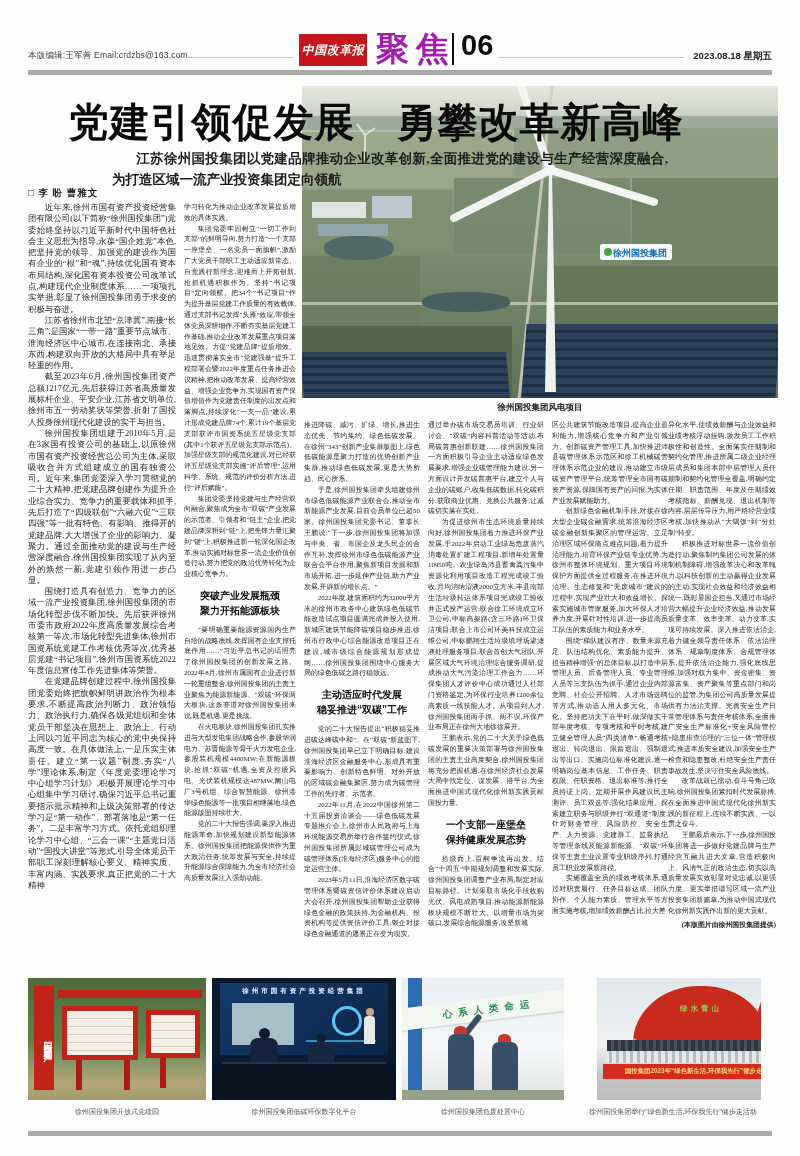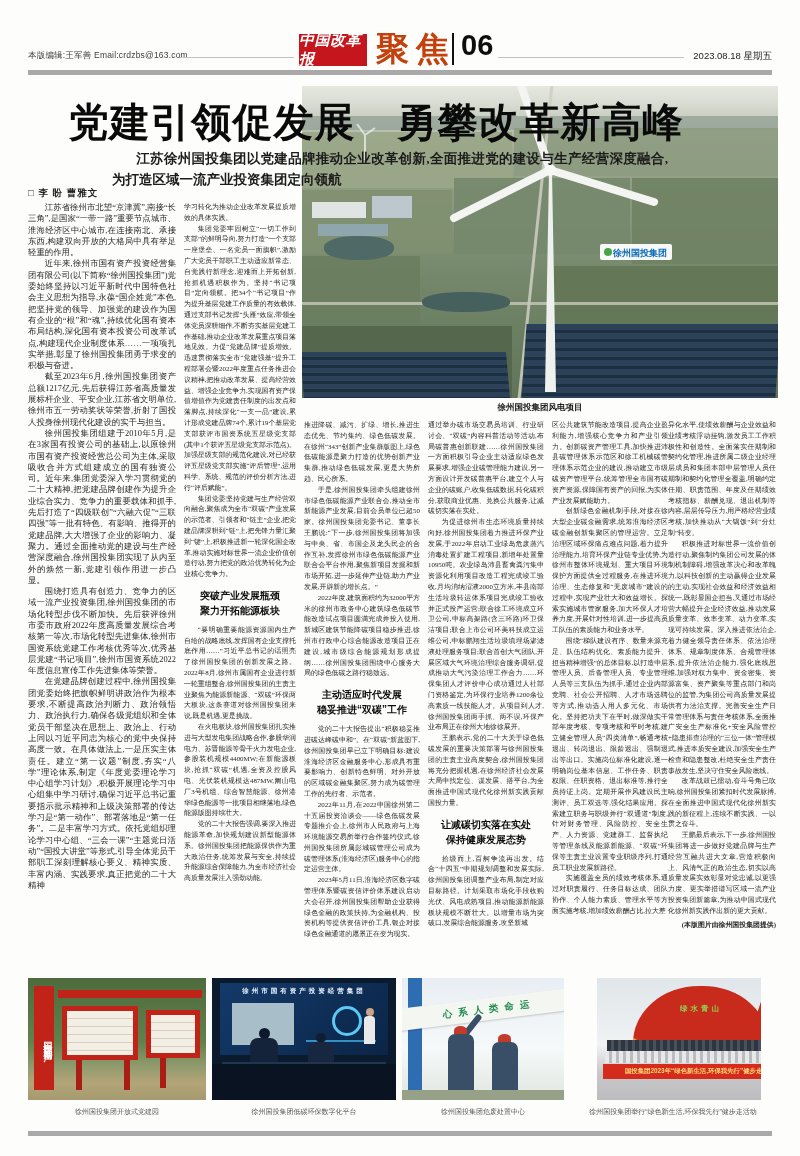--- a/index.html
+++ b/index.html
@@ -1,26 +1,26 @@
 <!DOCTYPE html>
 <html><head>
 <meta charset="utf-8">
 <style>
   html,body{margin:0;padding:0;}
   body{width:800px;height:1156px;position:relative;background:#fdfdfc;font-family:"Liberation Sans",sans-serif;overflow:hidden;}
   .abs{position:absolute;}
 
   
   .edition-info{left:28px;top:50px;font-size:8.5px;color:#3c3c3c;letter-spacing:.2px;}
-  .issue-date{top:50px;right:28px;font-size:9.5px;font-weight:400;color:#222;}
+  .issue-date{top:50px;right:28px;font-size:9.5px;font-weight:700;color:#222;}
   .hrule{top:57px;height:1px;background:#c2c2c2;}
   .hrule.l{left:180px;width:114px;}
   .hrule.r{left:498px;width:186px;}
-  .red-logo{left:299px;top:34px;width:68px;height:32px;background:#c5161d;color:#fff;display:flex;align-items:center;justify-content:center;font-family:"DejaVu Serif","Liberation Serif",serif;font-weight:700;font-style:italic;font-size:15px;letter-spacing:.5px;}
-  .masthead-section{left:376px;top:27px;font-size:33px;font-weight:900;color:#c2410c;letter-spacing:7px;font-family:"Liberation Serif",serif;}
+  .red-logo{left:299px;top:34px;width:68px;height:32px;background:#c5161d;color:#fff;display:flex;align-items:center;justify-content:center;font-family:"DejaVu Serif","Liberation Serif",serif;font-weight:700;font-style:italic;font-size:12px;letter-spacing:.5px;}
+  .masthead-section{left:376px;top:27px;font-size:33px;font-weight:900;color:#a21caf;letter-spacing:7px;font-family:"Liberation Serif",serif;}
   .masthead-vdiv{left:452px;top:33px;width:2px;height:32px;background:#111;}
   .masthead-page{left:461px;top:29px;font-size:29px;font-weight:900;color:#0d0d0d;font-family:"Liberation Sans",sans-serif;}
   .bar{left:28px;width:744px;height:5px;background:#a9a9a9;}
   .bar.top{top:70px;}
   .bar.bottom{top:1131px;}
 
   
   .headline{left:36px;top:95px;width:680px;text-align:center;font-size:40px;font-weight:900;color:#0a0a0a;font-family:"DejaVu Serif","Liberation Serif",serif;letter-spacing:1px;z-index:5;}
   .deck{left:112px;top:149px;width:556px;font-size:13.5px;font-weight:700;color:#1c1c1c;line-height:1.55;text-align:justify;text-indent:1.8em;font-family:"Liberation Serif",serif;z-index:5;}
   .byline{left:28px;top:187px;font-size:9.5px;font-weight:700;color:#222;letter-spacing:1px;}
@@ -175,22 +175,22 @@
     <g>
       <rect x="298" y="158" width="72" height="16" rx="2" fill="#ffffff" opacity="0.95"></rect>
       <circle cx="306" cy="166" r="4" fill="#47a447"></circle>
       <text id="sign-text" x="338" y="170" text-anchor="middle" font-size="9" fill="#0d6cb8" font-weight="bold">徐州国投集团</text>
     </g>
   </svg>
 </div>
 <div class="abs main-caption">徐州国投集团风电项目</div>
 
 <div id="col1" class="col">
+    <div class="para">近年来,徐州市国有资产投资经营集团有限公司(以下简称“徐州国投集团”)党委始终坚持以习近平新时代中国特色社会主义思想为指导,永葆“国企姓党”本色,把坚持党的领导、加强党的建设作为国有企业的“根”和“魂”,持续优化国有资本布局结构,深化国有资本投资公司改革试点,构建现代企业制度体系……一项项扎实举措,彰显了徐州国投集团勇于求变的积极与奋进。</div>
     <div class="para">江苏省徐州市北望“京津冀”,南接“长三角”,是国家“一带一路”重要节点城市、淮海经济区中心城市,在连接南北、承接东西,构建双向开放的大格局中具有举足轻重的作用。</div>
-    <div class="para">近年来,徐州市国有资产投资经营集团有限公司(以下简称“徐州国投集团”)党委始终坚持以习近平新时代中国特色社会主义思想为指导,永葆“国企姓党”本色,把坚持党的领导、加强党的建设作为国有企业的“根”和“魂”,持续优化国有资本布局结构,深化国有资本投资公司改革试点,构建现代企业制度体系……一项项扎实举措,彰显了徐州国投集团勇于求变的积极与奋进。</div>
     <div class="para">截至2023年6月,徐州国投集团资产总额1217亿元,先后获得江苏省高质量发展标杆企业、平安企业,江苏省文明单位,徐州市五一劳动奖状等荣誉,折射了国投人投身徐州现代化建设的实干与担当。</div>
     <div class="para">徐州国投集团组建于2010年5月,是在3家国有投资公司的基础上,以原徐州市国有资产投资经营总公司为主体,采取吸收合并方式组建成立的国有独资公司。近年来,集团党委深入学习贯彻党的二十大精神,把党建品牌创建作为提升企业综合实力、竞争力的重要载体和抓手,先后打造了“四级联创”“六融六促”“三联四强”等一批有特色、有影响、推得开的党建品牌,大大增强了企业的影响力、凝聚力。通过全面推动党的建设与生产经营深度融合,徐州国投集团实现了从内至外的焕然一新,党建引领作用进一步凸显。</div>
     <div class="para">围绕打造具有创造力、竞争力的区域一流产业投资集团,徐州国投集团的市场化转型步伐不断加快。先后获评徐州市委市政府2022年度高质量发展综合考核第一等次,市场化转型先进集体,徐州市国资系统党建工作考核优秀等次,优秀基层党建“书记项目”,徐州市国资系统2022年度信息宣传工作先进集体等荣誉。</div>
     <div class="para">在党建品牌创建过程中,徐州国投集团党委始终把旗帜鲜明讲政治作为根本要求,不断提高政治判断力、政治领悟力、政治执行力,确保各级党组织和全体党员干部坚决在思想上、政治上、行动上同以习近平同志为核心的党中央保持高度一致。在具体做法上,一是压实主体责任。建立“第一议题”制度,夯实“八学”理论体系,制定《年度党委理论学习中心组学习计划》,积极开展理论学习中心组集中学习研讨,确保习近平总书记重要指示批示精神和上级决策部署的传达学习是“第一动作”、部署落地是“第一任务”。二是丰富学习方式。依托党组织理论学习中心组、“三会一课”“主题党日活动”“国投大讲堂”等形式,引导全体党员干部职工深刻理解核心要义、精神实质、丰富内涵、实践要求,真正把党的二十大精神</div>
   </div>
 <div id="col2" class="col">
     <div class="para cont">学习转化为推动企业改革发展提质增效的具体实践。</div>
     <div class="para">集团党委牢固树立“一切工作到支部”的鲜明导向,努力打造“一个支部一座堡垒、一名党员一面旗帜”,激励广大党员干部职工主动适应新常态、自觉践行新理念,迎难而上开拓创新,抢抓机遇积极作为。坚持“书记项目”定向领航。把34个“书记项目”作为提升基层党建工作质量的有效载体,通过支部书记发挥“头雁”效应,带领全体党员深耕细作,不断夯实基层党建工作基础,推动企业改革发展重点项目落地见效。力促“党建品牌”提质增效。迅速贯彻落实全市“党建强基”提升工程部署会暨2022年度重点任务推进会议精神,把推动改革发展、提高经营效益、增强企业竞争力,实现国有资产保值增值作为党建责任制度的出发点和落脚点,持续深化“一支一品”建设,累计形成党建品牌74个,累计19个基层党支部获评市国资系统五星级党支部(其中1个获评五星级党支部示范点)。加强星级支部的规范化建设,对已经获评五星级党支部实施“评后管理”,运用科学、系统、规范的评价分析方法,进行“评后赋能”。</div>
     <div class="para">集团党委坚持党建与生产经营双向融合,聚焦成为全市“双碳”产业发展的示范者、引领者和“链主”企业,把党建品牌深耕到“链”上,把先锋力量汇聚到“键”上,积极推进新一轮深化国企改革,推动实施对标世界一流企业价值创造行动,努力把党的政治优势转化为企业核心竞争力。</div>
     <div class="sec-h">
@@ -211,21 +211,21 @@
     </div>
     <div class="para">党的二十大报告提出“积极稳妥推进碳达峰碳中和”。在“双碳”新蓝图下,徐州国投集团早已立下明确目标:建设淮海经济区金融服务中心,形成具有重要影响力、创新特色鲜明、对外开放的区域碳金融集聚区,努力成为碳管理工作的先行者、示范者。</div>
     <div class="para">2022年11月,在2022中国徐州第二十五届投资洽谈会——绿色低碳发展专题推介会上,徐州市人民政府与上海环境能源交易所举行合作签约仪式,徐州国投集团所属彭城碳管理公司成为碳管理体系(淮海经济区)服务中心的指定运营主体。</div>
     <div class="para">2023年5月11日,淮海经济区数字碳管理体系暨碳资信评价体系建设启动大会召开,徐州国投集团帮助企业获得绿色金融的政策扶持,为金融机构、投资机构等提供资信评价工具,银企对接绿色金融通道的愿景正在变为现实。</div>
   </div>
 <div id="col4" class="col">
     <div class="para cont">通过举办碳市场交易员培训、行业研讨会、“双碳”内容科普活动等活动,布局碳普惠创新联建……徐州国投集团一方面积极引导企业主动适应绿色发展要求,增强企业碳管理能力建设,另一方面设计开发碳普惠平台,建立个人与企业的碳账户,收集低碳数据,转化碳积分,获取商业优惠、兑换公共服务,让减碳切实落在实处。</div>
     <div class="para">为促进徐州市生态环境质量持续向好,徐州国投集团着力推进环保产业发展,于2022年启动工业绿岛危废蒸汽消毒处置扩建工程项目,新增年处置量10950吨。农业绿岛沛县畜禽粪污集中资源化利用项目改造工程完成竣工验收,月均消纳沼液2000立方米,丰县南部生活垃圾转运体系项目完成竣工验收并正式投产运营;联合徐工环境成立环卫公司,中标高架路(含三环路)环卫保洁项目;联合上市公司环美科技成立运维公司,中标鹏翔生活垃圾填埋场渗滤液处理服务项目;联合首创大气团队,开展区域大气环境治理综合服务调研,促成推动大气污染治理工作合力……环保集团人才评价中心成功通过人社部门资格鉴定,为环保行业培养1200余位高素质一线技能人才。从项目到人才,徐州国投集团两手抓、两不误,环保产业布局正在徐州大地徐徐展开。</div>
     <div class="para">王鹏表示,党的二十大关于绿色低碳发展的重要决策部署与徐州国投集团的主责主业高度契合,徐州国投集团将充分把握机遇,在徐州经济社会发展大局中找定位、谋发展、搭平台,为全面推进中国式现代化徐州新实践贡献国投力量。</div>
     <div class="sec-h">
-      <div>让减碳切实落在实处</div>
+      <div>一个支部一座堡垒</div>
       <div>保持健康发展态势</div>
     </div>
     <div class="para">拾级而上,百舸争流再出发。结合“十四五”中期规划调整和发展实际,徐州国投集团调整产业布局,制定对应目标路径。计划采取市场化手段收购光伏、风电成熟项目,推动能源新能源板块规模不断壮大。以增量市场为突破口,发展综合能源服务,攻坚新城</div>
   </div>
 <div id="col5" class="col">
     <div class="para cont">区公共建筑节能改造项目,提高企业盈利能力,增强核心竞争力和产业引领力。创新碳资产管理工具,加快推进沛县碳管理体系示范区和徐工机械碳管理体系示范企业的建设,推动建立市级碳资产管理平台,统筹管理全市国有碳资产资源,保障国有资产的回报,为实体产业发展赋能助力。</div>
     <div class="para">创新绿色金融机制手段,对接在徐大型企业碳金融需求,统筹淮海经济区碳金融创新集聚区的管理运营。立足治理区域环保痛点难点问题,着力提升治理能力,培育环保产业链专业优势,为徐州市整体环境规划、重大项目环境保护方面提供全过程服务,在推进环境治理、生态修复和“无废城市”建设的过程中,实现产业壮大和效益增长。探索实施城市管家服务,加大环保人才培养力度,开展针对性培训,进一步提高员工队伍的素质能力和业务水平。</div>
     <div class="para">围绕“梯队建设有序、数量来源充足、队伍结构优化、素质能力提升、担当精神增强”的总体目标,以打造中层管理人员、后备管理人员、专业管理人员等三支队伍为抓手,通过企业内部竞聘、社会公开招聘、人才市场选聘等方式,推动选人用人多元化、市场化。坚持把功夫下在平时,做深做实干部年度考核、专项考核和平时考核,建立健全管理人员“四类清单”,畅通考核退出、转岗退出、限龄退出、强制退出等出口。实施岗位标准化建设,逐一明确岗位基本信息、工作任务、职责权限、任职资格、退出标准等,推行全员持证上岗。定期开展作风建设民主测评、员工双选等,强化结果应用。探索建立职务与职级并行“双通道”制度,针对财务管理、风险防控、安全生产、人力资源、党建群工、监督执纪等管理条线及能源新能源、“双碳”环保等主责主业设置专业职级序列,打通员工职业发展新路径。</div>
     <div class="para">实施覆盖全员的绩效考核体系,通过对职责履行、任务目标达成、团队协作、个人能力素质、管理水平等方面实施考核,增加绩效薪酬占比,拉大差</div>
   </div>

